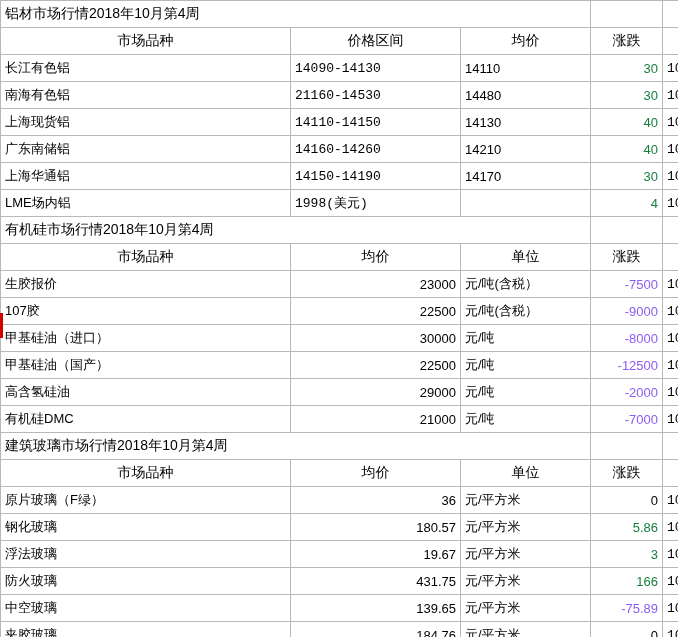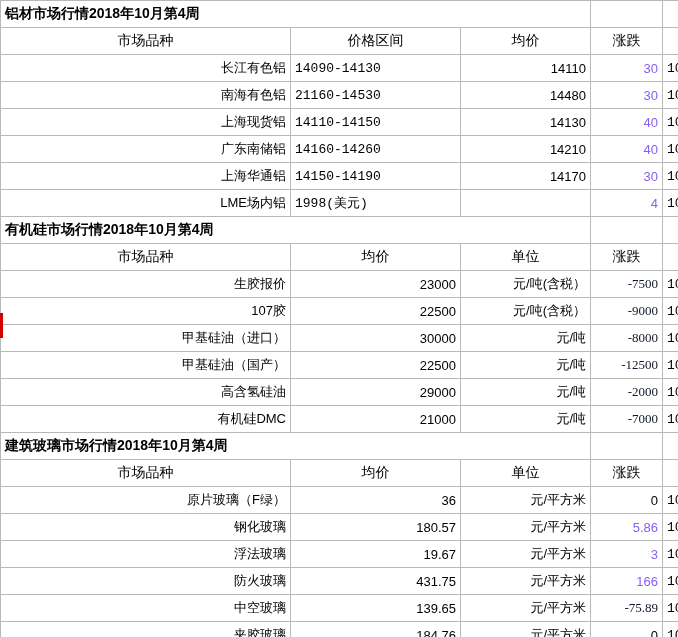--- a/index.html
+++ b/index.html
@@ -28,36 +28,36 @@
     white-space: nowrap;
     overflow: hidden;
   }
   
   col.c-name { width: 290px; }
   col.c-mid  { width: 170px; }
   col.c-unit { width: 130px; }
   col.c-date { width: 88px; }
 
   .section-title {
-    font-weight: bold;
+    font-weight: normal;
     text-align: left;
     padding-left: 22px;
     font-size: 14px;
     margin-top: 16px;
   }
   .hdr {
     font-weight: normal;
     text-align: center;
     font-size: 14px;
   }
-  .cell-center { text-align: right; }
+  .cell-center { text-align: left; }
   .cell-right  { text-align: right; padding-right: 8px; }
   .cell-left   { text-align: left; padding-left: 6px; font-family: Liberation Mono, monospace; }
-  .pos { color: #8b5cf6; }
-  .neg { color: #0f172a; font-family: Liberation Serif, serif; }
+  .pos { color: #15803d; }
+  .neg { color: #8b5cf6; }
   .zero { color: #000000; }
   .redmark {
     position: absolute;
     left: 0px;
     top: 313px;
     width: 3px;
     height: 25px;
     background: #d40000;
   }
   .wrapper { position: relative; }

